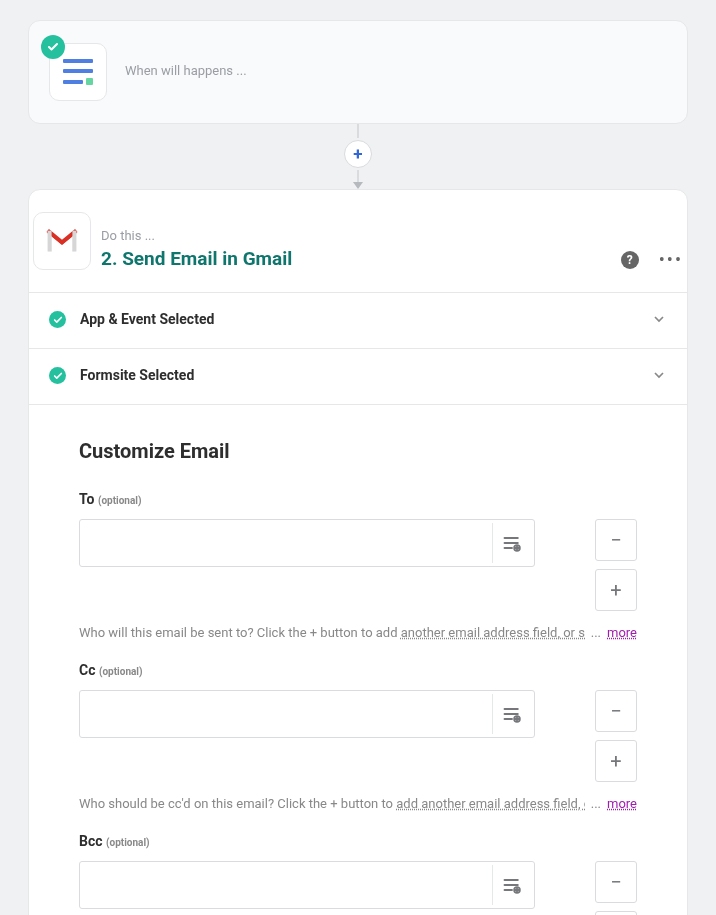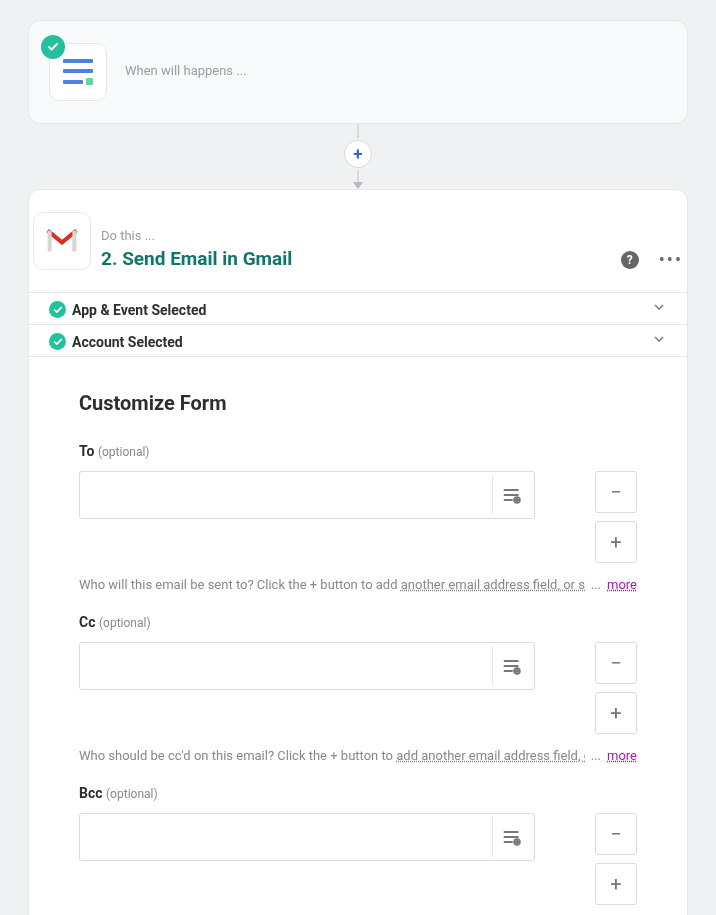--- a/index.html
+++ b/index.html
@@ -147,24 +147,24 @@
       display: flex;
       align-items: center;
       justify-content: center;
       font-size: 12px;
       font-weight: 700;
     }
     .dots { font-size: 18px; letter-spacing: 2px; color: #666; }
     
     .section-row {
       border-top: 1px solid #e6e7e9;
-      padding: 6px 20px;
-      display: flex;
-      align-items: flex-end;
-      gap: 6px;
+      padding: 18px 20px;
+      display: flex;
+      align-items: flex-start;
+      gap: 14px;
       font-size: 14px;
       font-weight: 700;
       color: #2e2e2e;
       cursor: pointer;
     }
     .section-row .chevron {
       margin-left: auto;
       color: #888;
     }
     .check-mini {
@@ -186,23 +186,23 @@
       font-size: 20px;
       font-weight: 700;
       margin-bottom: 28px;
     }
     .field-label {
       font-size: 14px;
       font-weight: 700;
       margin-bottom: 12px;
     }
     .field-label .opt {
-      font-weight: 400;
+      font-weight: 700;
       color: #888;
-      font-size: 12px;
+      font-size: 10px;
     }
     .input-row {
       display: flex;
       gap: 60px;
       align-items: flex-start;
       margin-bottom: 8px;
     }
     .text-input {
       flex: 1;
       height: 48px;
@@ -334,30 +334,30 @@
           </svg>
       </span>
     </div>
 
     <div class="section-row">
       <div class="check-mini">
         <svg width="10" height="10" viewBox="0 0 24 24" fill="none" stroke="white" stroke-width="4" stroke-linecap="round" stroke-linejoin="round">
             <polyline points="20 6 9 17 4 12"></polyline>
           </svg>
       </div>
-      <span>Account Selected</span>
+      <span>Formsite Selected</span>
       <span class="chevron">
         <svg width="16" height="16" viewBox="0 0 24 24" fill="none" stroke="#888" stroke-width="2.5">
             <polyline points="6 9 12 15 18 9"></polyline>
           </svg>
       </span>
     </div>
 
     <div class="form-body">
-      <div class="form-title">Customize Form</div>
+      <div class="form-title">Customize Email</div>
 
       <div class="field-label">
         <span>To</span>
         <span class="opt">(optional)</span>
       </div>
       <div class="input-row">
         <div class="text-input">
           <div class="field-action list-add-icon">
             <svg width="20" height="18" viewBox="0 0 24 20" fill="none" stroke="#75777b" stroke-width="2.2" stroke-linecap="round">
               <line x1="3" y1="4" x2="19" y2="4"></line>

